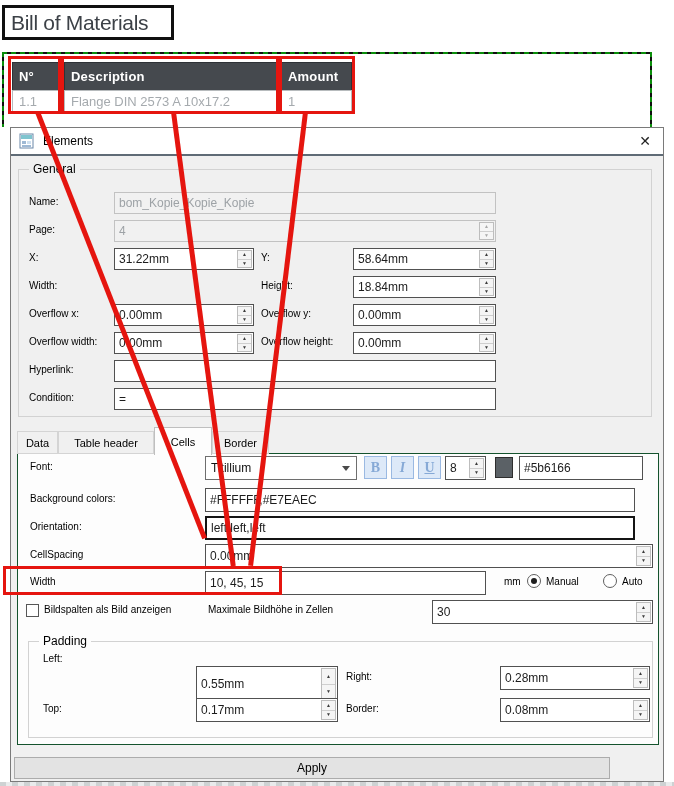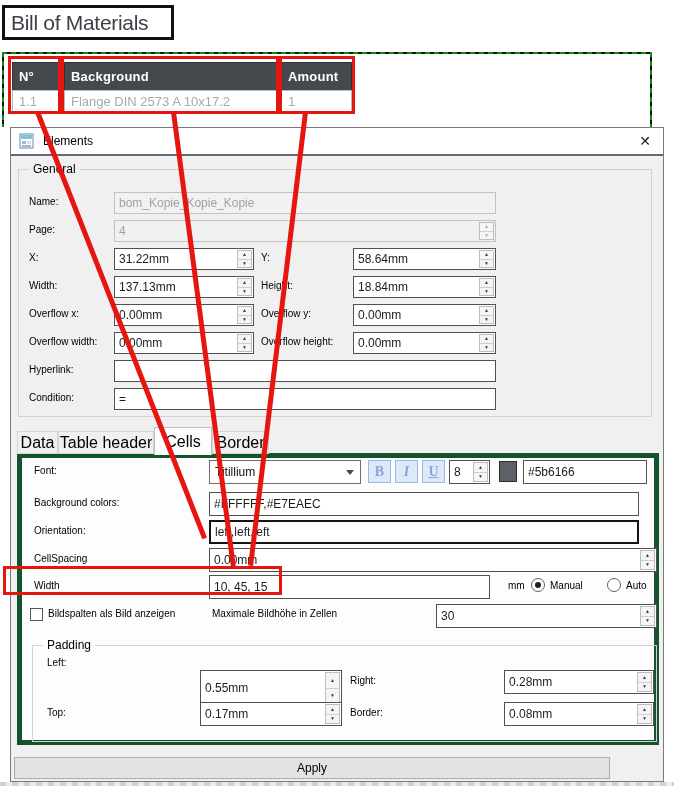--- a/index.html
+++ b/index.html
@@ -40,24 +40,24 @@
     font-family:"Liberation Sans",sans-serif;font-size:12px;color:#1c1c1c;padding:2px 4px}
   .field.dis{background:#f1f1f1;border-color:#c2c2c2}
   .field.dis input{color:#9da2a6}
   .field.focus{border:2px solid #141414}
   .spin{position:absolute;right:1px;top:1px;bottom:1px;width:15px;border:1px solid #bdbdbd;background:#f5f5f5;
     display:flex;flex-direction:column}
   .spin i{flex:1;display:flex;align-items:center;justify-content:center;font-style:normal;font-size:5px;color:#3c3c3c;line-height:1}
   .spin i+i{border-top:1px solid #cfcfcf}
   .spin.dis i{color:#a9a9a9}
 
-  .tab{position:absolute;top:303px;height:23px;background:#f0f0f0;border:1px solid #d4d4d4;font-size:16px;
+  .tab{position:absolute;top:303px;height:23px;background:#f0f0f0;border:1px solid #d4d4d4;font-size:11px;
     display:flex;align-items:center;justify-content:center;z-index:2}
   .tab.on{top:299px;height:28px;background:#fdfdfd;border:1px solid #bfbfbf;border-bottom:none;z-index:4}
-  .panel{position:absolute;left:6px;top:325px;width:642px;height:292px;background:#fdfdfd;border:5px solid #14532d;z-index:1}
+  .panel{position:absolute;left:6px;top:325px;width:642px;height:292px;background:#fdfdfd;border:1px solid #14532d;z-index:1}
 
   .combo{position:absolute;background:#fff;border:1px solid #6e6e6e}
   .combo .cv{position:absolute;left:5px;top:4px;font-size:12px;color:#111}
   .chev{position:absolute;right:6px;top:9px;width:0;height:0;border-left:4px solid transparent;border-right:4px solid transparent;border-top:5px solid #4a4a4a}
   .biu{position:absolute;width:23px;height:23px;border:1px solid #9ab9e2;background:#dde9f8;color:#86a9d6;
     font-family:"Liberation Serif",serif;font-weight:bold;font-size:14px;display:flex;align-items:center;justify-content:center}
   .swatch{position:absolute;background:#5b6166;border:1px solid #2d2d2d}
   .radio{position:absolute;width:14px;height:14px;border:1px solid #5f5f5f;border-radius:50%;background:#fff}
   .radio.on::after{content:"";position:absolute;left:3px;top:3px;width:6px;height:6px;border-radius:50%;background:#1f1f1f}
   .cb{position:absolute;width:13px;height:13px;border:1px solid #575757;background:#fff}
@@ -76,21 +76,21 @@
   </div>
 
   <div class="mq-h" style="left:2px;top:52px;width:650px"></div>
   <div class="mq-v" style="left:2px;top:52px;height:75px"></div>
   <div class="mq-v" style="left:650px;top:52px;height:75px"></div>
 
   <div class="th" style="left:12px;top:62px;width:48px;height:29px">
     <span>N°</span>
   </div>
   <div class="th" style="left:64px;top:62px;width:213px;height:29px">
-    <span>Background</span>
+    <span>Description</span>
   </div>
   <div class="th" style="left:281px;top:62px;width:71px;height:29px">
     <span>Amount</span>
   </div>
   <div class="td" style="left:12px;top:90px;width:48px;height:23px">
     <span>1.1</span>
   </div>
   <div class="td" style="left:64px;top:90px;width:213px;height:23px">
     <span>Flange DIN 2573 A 10x17.2</span>
   </div>
@@ -152,27 +152,20 @@
     <span class="lbl" style="left:250px;top:124px">Y:</span>
     <div class="field" style="left:342px;top:120px;width:143px;height:22px">
       <input value="58.64mm" style="">
       <span class="spin">
           <i>▲</i>
           <i>▼</i>
         </span>
     </div>
 
     <span class="lbl" style="left:18px;top:152px">Width:</span>
-    <div class="field" style="left:103px;top:148px;width:140px;height:22px">
-      <input value="137.13mm" style="">
-      <span class="spin">
-          <i>▲</i>
-          <i>▼</i>
-        </span>
-    </div>
     <span class="lbl" style="left:250px;top:152px">Height:</span>
     <div class="field" style="left:342px;top:148px;width:143px;height:22px">
       <input value="18.84mm" style="">
       <span class="spin">
           <i>▲</i>
           <i>▼</i>
         </span>
     </div>
 
     <span class="lbl" style="left:18px;top:180px">Overflow x:</span>

